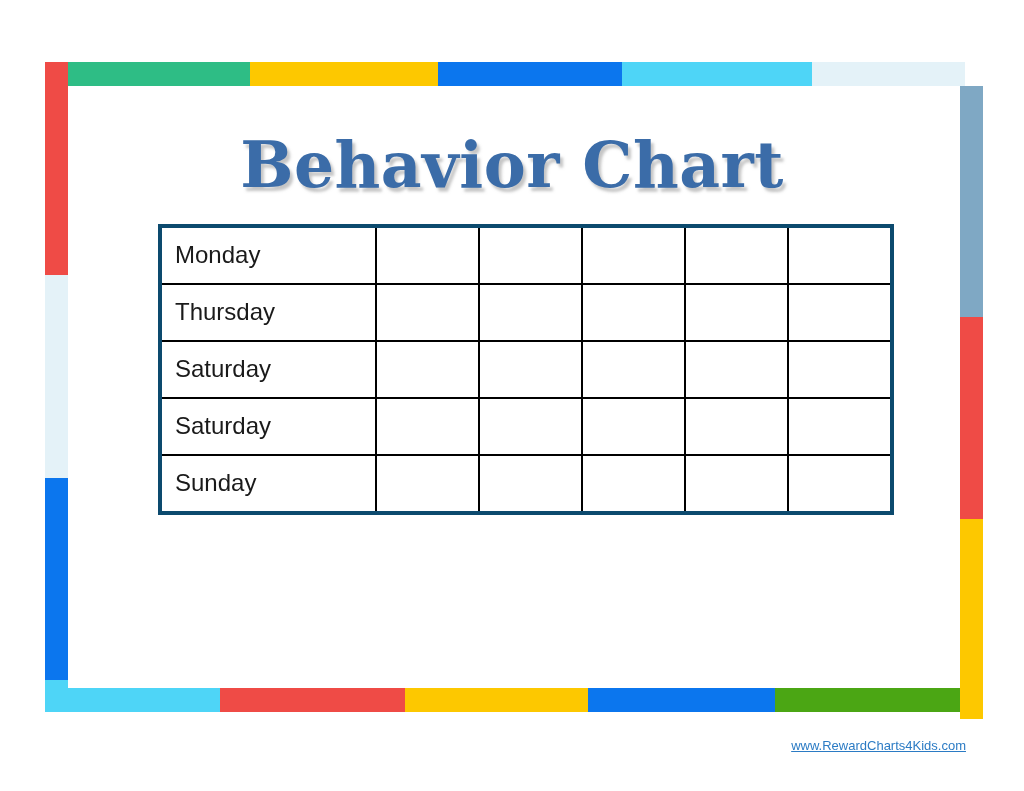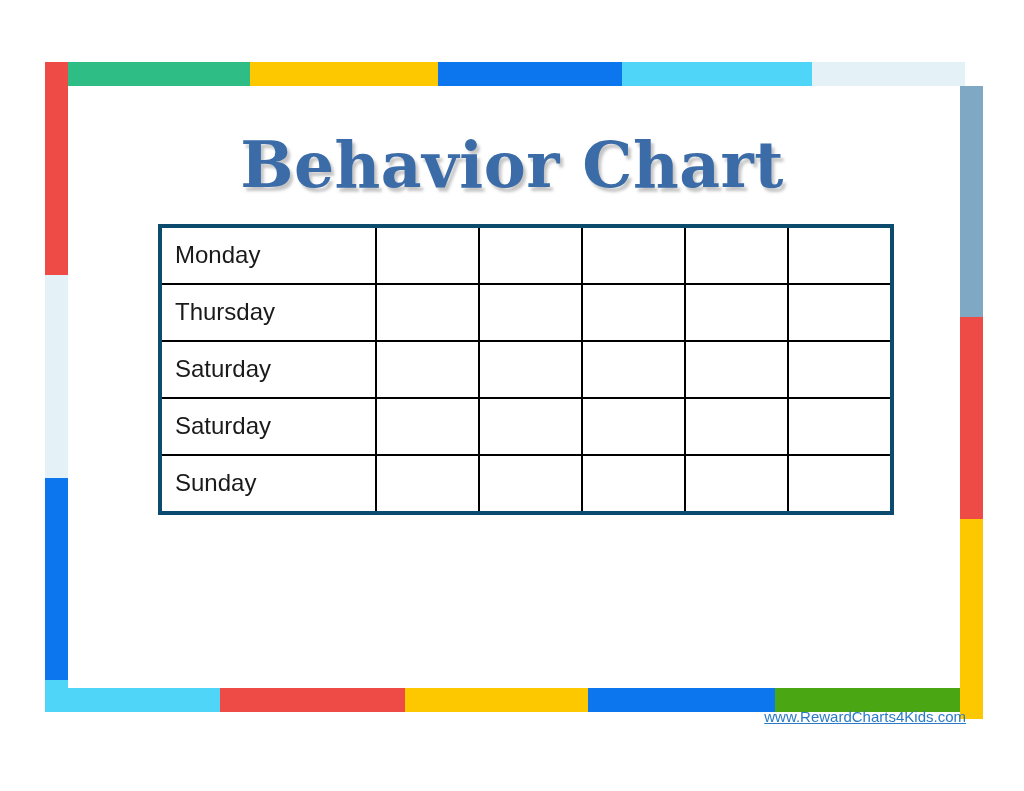--- a/index.html
+++ b/index.html
@@ -78,22 +78,22 @@
     line-height: 1.1;
   }
   #chart-table td.mark-cell {
     width: 101px;
   }
 
   
   #footer-link {
     position: absolute;
     right: 58px;
-    top: 708px;
-    font-size: 15px;
+    top: 738px;
+    font-size: 13px;
     color: #2b7bc4;
     text-decoration: underline;
     white-space: nowrap;
   }
 </style>
 </head>
 <body>
 
 <div id="page">
 

